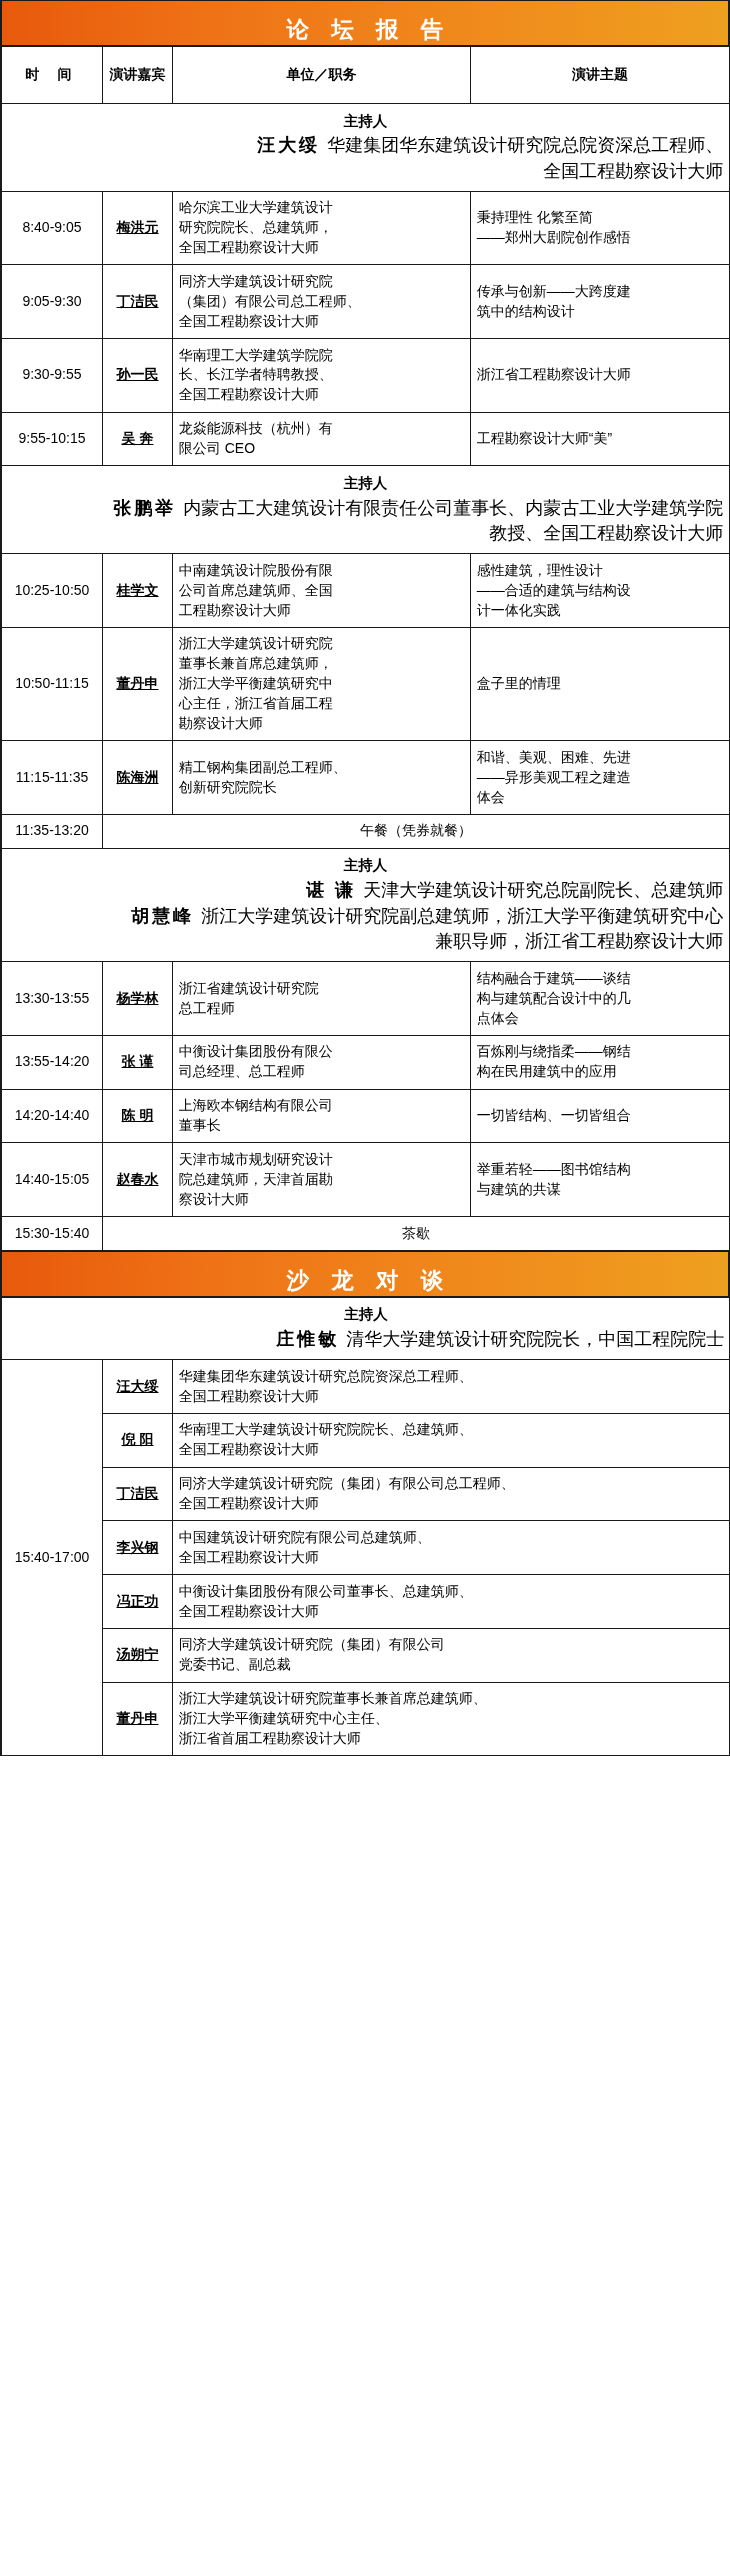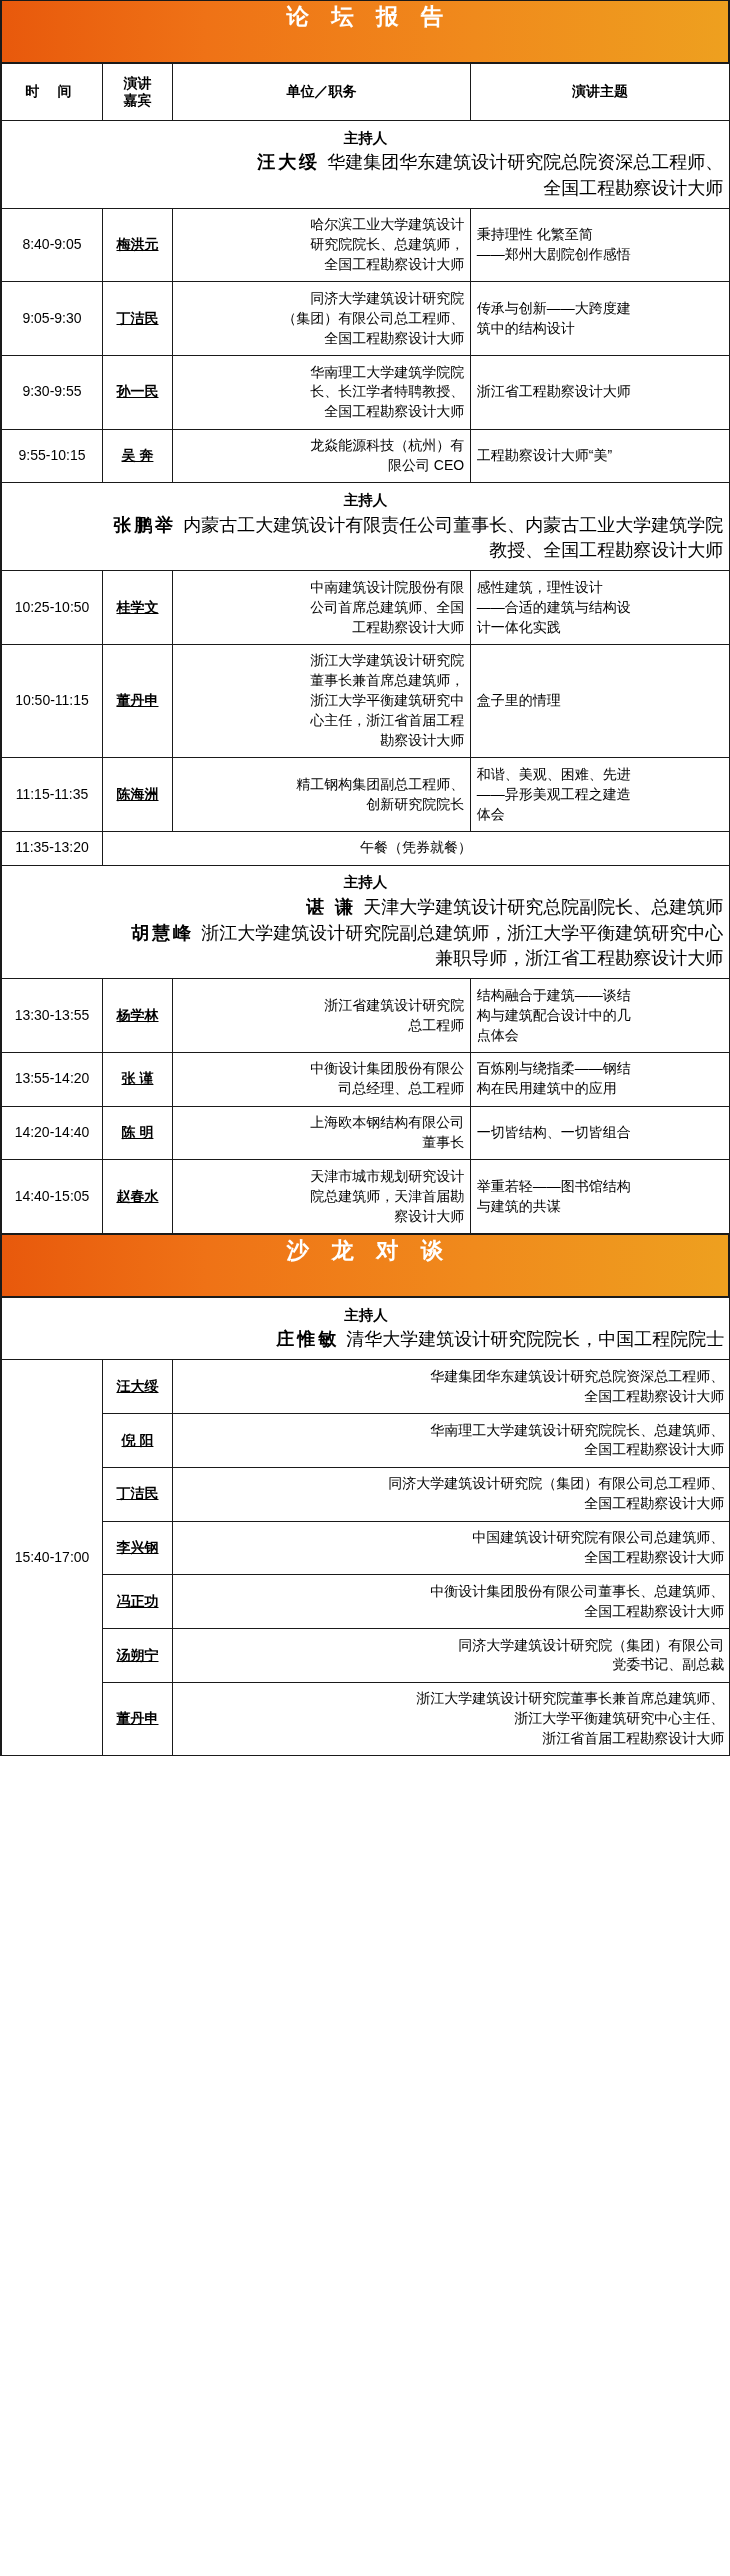--- a/index.html
+++ b/index.html
@@ -13,24 +13,24 @@
     color: #000;
   }
   .sheet {
     width: 730px;
     border: 1.4px solid #1a1a1a;
     border-top: none;
     border-bottom: none;
   }
   
   .banner {
-    height: 63px;
+    height: 46px;
     background: linear-gradient(90deg, #e8590c 0%, #ef7216 28%, #f08a1c 65%, #eea01f 100%);
     display: flex;
-    align-items: flex-start;
+    align-items: flex-end;
     justify-content: center;
     border: 1.4px solid #1a1a1a;
   }
   .banner-text {
     color: #ffffff;
     font-size: 22.5px;
     font-weight: bold;
     letter-spacing: 8px;
     text-indent: 8px;
   }
@@ -55,21 +55,21 @@
 
   thead th {
     height: 57px;
     font-size: 18px;
     font-weight: bold;
     text-align: center;
     padding: 4.3px 2.9px;
   }
   th .hdr-two-line {
     display: flex;
-    flex-direction: column;
+    flex-direction: row;
     align-items: center;
     justify-content: center;
     line-height: 1.22;
   }
   th .sp2 { letter-spacing: 7.2px; text-indent: 7.2px; }
 
   td.time {
     text-align: center;
     font-size: 13.8px;
     white-space: nowrap;
@@ -78,21 +78,21 @@
   }
   td.guest {
     text-align: center;
     font-weight: bold;
     font-size: 15px;
     white-space: nowrap;
     padding-left: 1.4px;
     padding-right: 1.4px;
     text-decoration: underline;
   }
-  td.org   { text-align: right; margin-left: 16px; }
+  td.org   { text-align: left; margin-left: 16px; }
   td.topic { text-align: left; }
 
   
   td.host {
     text-align: center;
     padding: 8px 7.2px 9.4px;
     line-height: 1.55;
   }
   .host-title {
     font-weight: bold;
@@ -240,20 +240,24 @@
           <td class="guest">陈 明</td>
           <td class="org">上海欧本钢结构有限公司<br>董事长</td>
           <td class="topic">一切皆结构、一切皆组合</td>
         </tr>
         <tr>
           <td class="time">14:40-15:05</td>
           <td class="guest">赵春水</td>
           <td class="org">天津市城市规划研究设计<br>院总建筑师，天津首届勘<br>察设计大师</td>
           <td class="topic">举重若轻——图书馆结构<br>与建筑的共谋</td>
         </tr>
+        <tr>
+          <td class="time">15:30-15:40</td>
+          <td class="breakrow" colspan="3">茶歇</td>
+        </tr>
       </tbody>
   </table>
 
   <div class="banner">
     <div class="banner-text">沙 龙 对 谈</div>
   </div>
 
   <table class="agenda">
     <colgroup>
       <col class="c-time">

